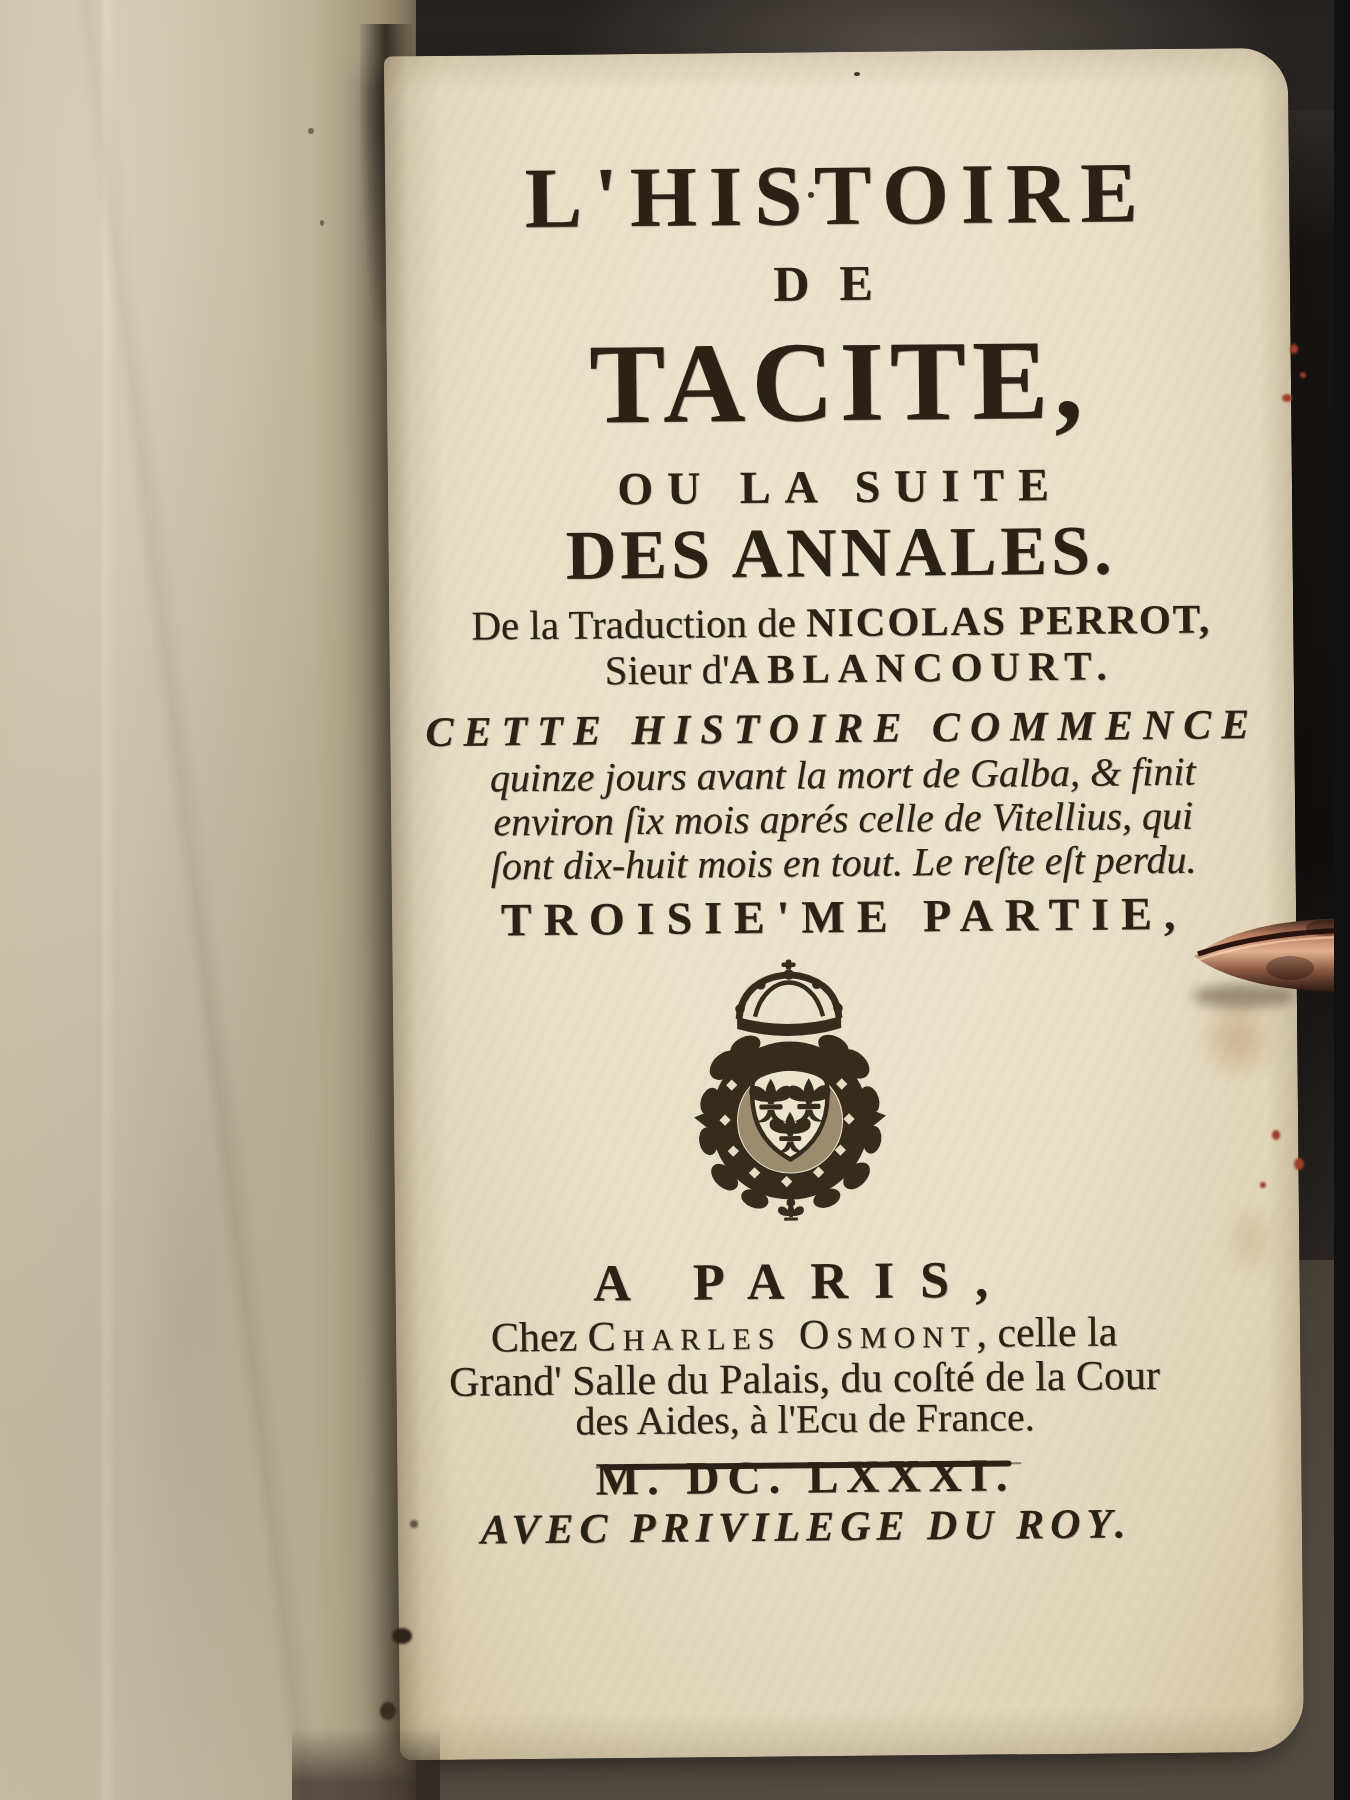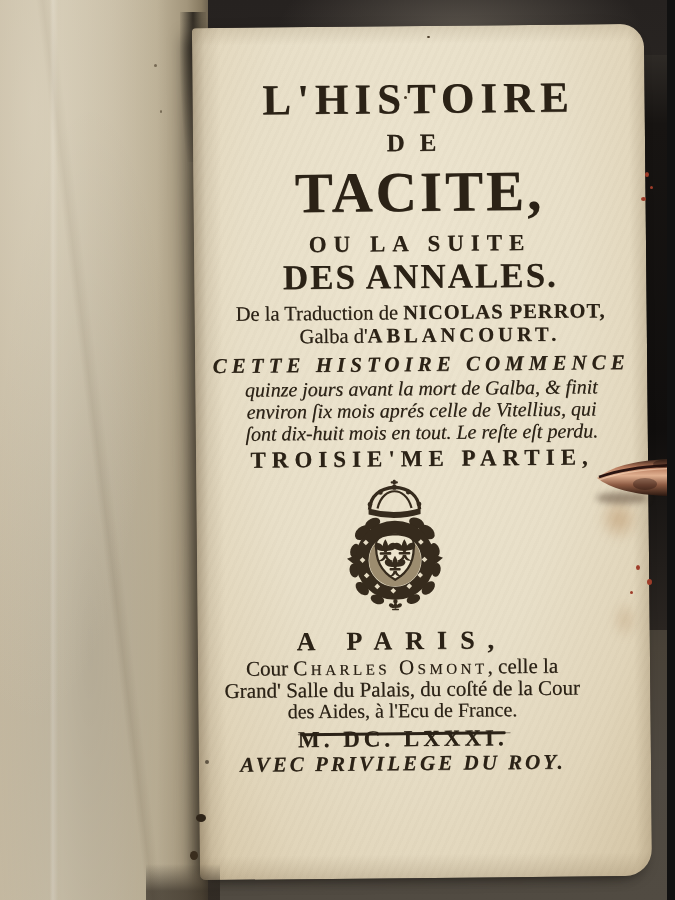--- a/index.html
+++ b/index.html
@@ -112,21 +112,21 @@
   <div id="gutter-top-shadow"></div>
 
   <div id="title-page">
     <div id="t1" class="line b">L'HISTOIRE</div>
     <div id="t2" class="line b">DE</div>
     <div id="t3" class="line b">TACITE,</div>
     <div id="t4" class="line b">OU LA SUITE</div>
     <div id="t5" class="line b">DES ANNALES.</div>
 
     <div id="t6" class="line"><span>De la Traduction de </span><span class="b" style="letter-spacing:1px">NICOLAS PERROT,</span></div>
-    <div id="t7" class="line"><span>Galba d'</span><span class="b" style="letter-spacing:4px">ABLANCOURT.</span></div>
+    <div id="t7" class="line"><span>Sieur d'</span><span class="b" style="letter-spacing:4px">ABLANCOURT.</span></div>
 
     <div id="t8" class="line b i">CETTE HISTOIRE COMMENCE</div>
     <div id="t9" class="line i">quinze jours avant la mort de Galba, &amp; finit</div>
     <div id="t10" class="line i">environ ſix mois aprés  celle de Vitellius, qui</div>
     <div id="t11" class="line i">ſont dix-huit mois en tout. Le reſte eſt perdu.</div>
 
     <div id="t12" class="line b">TROISIE'ME PARTIE,</div>
 
     <svg id="emblem" width="116" height="136" viewBox="0 0 116 136">
       <g fill="#362b1d" stroke="none">
@@ -208,21 +208,21 @@
             <path d="M0,-12 C3.2,-7 3.4,-3.5 1.2,0.8 L-1.2,0.8 C-3.4,-3.5 -3.2,-7 0,-12 Z"></path>
             <path d="M-1.5,-4 C-5,-10 -11,-9.5 -10.8,-5.2 C-10.6,-1.8 -6.5,-0.4 -1.2,-0.4 Z"></path>
             <path d="M1.5,-4 C5,-10 11,-9.5 10.8,-5.2 C10.6,-1.8 6.5,-0.4 1.2,-0.4 Z"></path>
             <rect x="-5.8" y="0.8" width="11.6" height="2.6" rx="0.8"></rect>
           </g>
         </g>
       </g>
     </svg>
 
     <div id="city" class="line b imp">A PARIS,</div>
-    <div id="imp1" class="line imp"><span>Cour </span><span class="sc">Charles Osmont</span><span>, celle la</span></div>
+    <div id="imp1" class="line imp"><span>Chez </span><span class="sc">Charles Osmont</span><span>, celle la</span></div>
     <div id="imp2" class="line imp">Grand' Salle du Palais, du coſté de la Cour</div>
     <div id="imp3" class="line imp">des Aides, à l'Ecu de France.</div>
     <div id="rule-row" class="line imp"><span id="rule"></span></div>
     <div id="date" class="line b imp">M. DC. LXXXI.</div>
     <div id="priv" class="line b i imp">AVEC PRIVILEGE DU ROY.</div>
   </div>
 
   <div id="gutter-bottom-shadow"></div>
 
   <div id="stain1" class="spot"></div>

